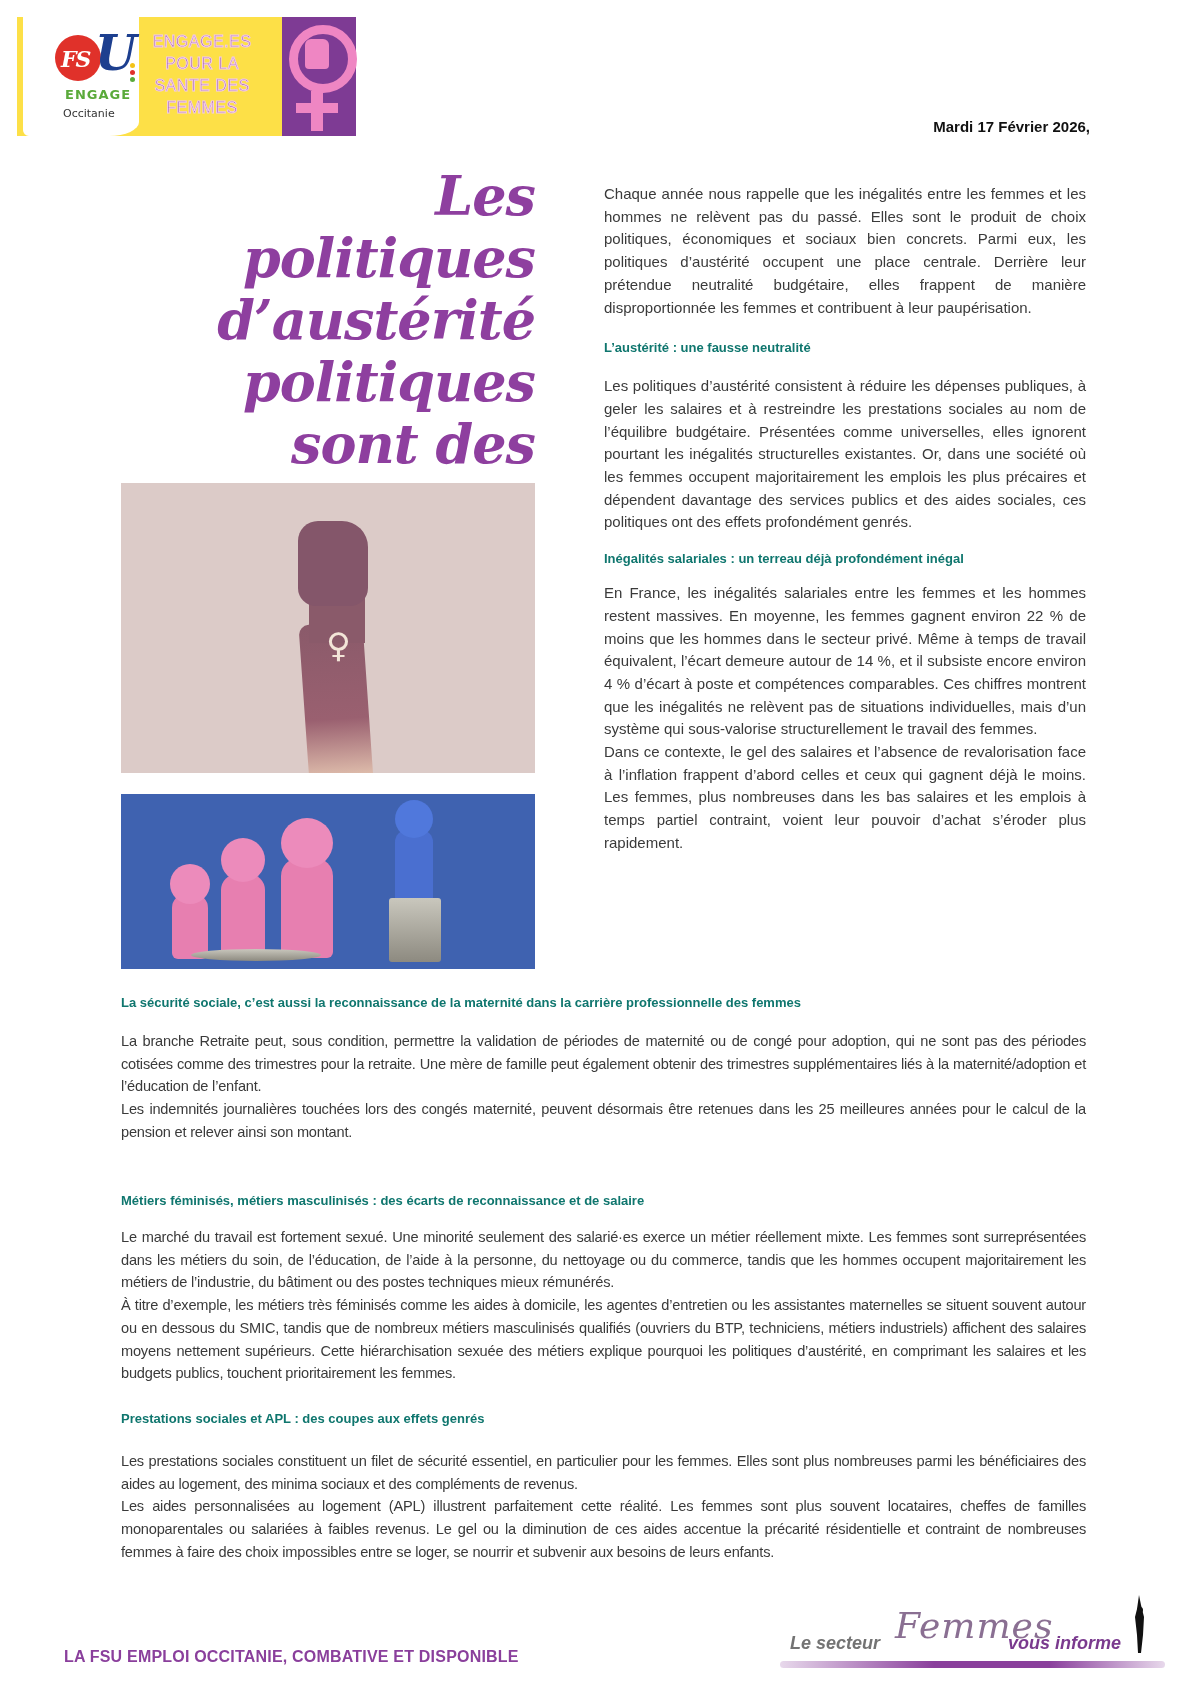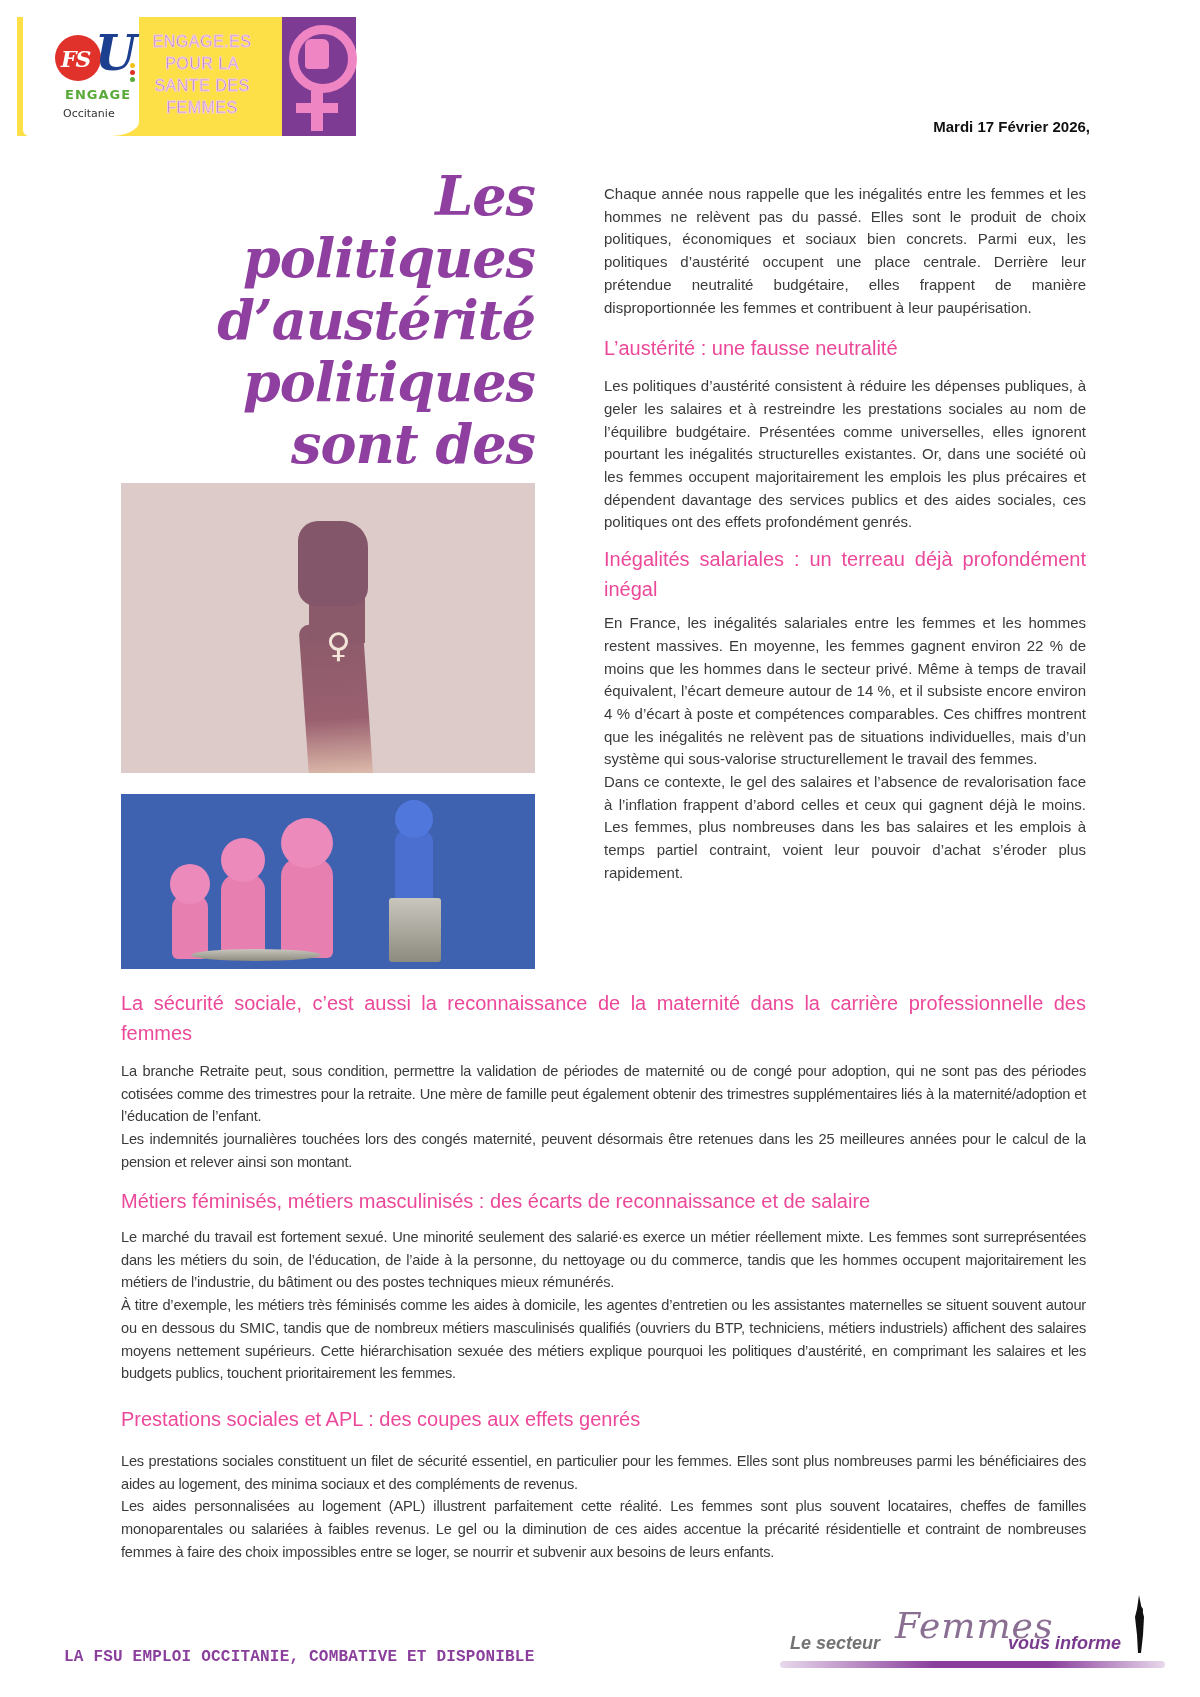--- a/index.html
+++ b/index.html
@@ -35,26 +35,26 @@
   .img-venus { position:absolute; left:205px; top:142px; font-size:34px; color:#f3e5d8; }
 
   .img2 { position:absolute; left:121px; top:794px; width:414px; height:175px; background:#3f62b0; overflow:hidden; }
   .peg { position:absolute; background:#e77fb0; }
   .peg .head { position:absolute; border-radius:50%; background:#ec8bbb; }
   .coins { position:absolute; background:linear-gradient(180deg,#c9c7bd,#8d8a80); border-radius:3px; }
 
   
   .col-right { position:absolute; left:604px; top:183px; width:482px; }
   .p { font-family:"Liberation Sans", sans-serif; font-size:15px; line-height:22.7px; text-align:justify; color:#3a3a3a; margin:0; }
-  .h2 { font-family:"Liberation Sans", sans-serif; font-weight:normal; font-size:20px; line-height:30px; color:#ec4899; margin:0; text-align:justify; text-align-last:left; }
+  .h2 { font-family:"Liberation Sans", sans-serif; font-weight:bold; font-size:13px; line-height:30px; color:#0f766e; margin:0; text-align:justify; text-align-last:left; }
 
   .full { position:absolute; left:121px; width:965px; }
   .p-full { font-family:"Liberation Sans", sans-serif; font-size:14.6px; line-height:22.7px; text-align:justify; color:#3a3a3a; margin:0; letter-spacing:-0.2px; }
 
-  .footer-left { position:absolute; left:64px; top:1648px; font-family:Liberation Mono, monospace; font-weight:bold; font-size:16px; color:#8a3f9c; letter-spacing:0.2px; }
+  .footer-left { position:absolute; left:64px; top:1648px; font-family:Liberation Sans, sans-serif; font-weight:bold; font-size:16px; color:#8a3f9c; letter-spacing:0.2px; }
   .footer-right { position:absolute; left:780px; top:1595px; width:395px; height:80px; }
   .fr-text1 { position:absolute; left:10px; top:38px; font-family:"Liberation Sans", sans-serif; font-weight:bold; font-style:italic; font-size:18px; color:#737373; }
   .fr-script { position:absolute; left:115px; top:10px; font-family:"DejaVu Serif", serif; font-style:italic; font-size:36px; color:#8a6f92; letter-spacing:1px; }
   .fr-text2 { position:absolute; left:228px; top:38px; font-family:"Liberation Sans", sans-serif; font-weight:bold; font-style:italic; font-size:18px; color:#7a3a8e; }
   .fr-stroke { position:absolute; left:0; top:66px; width:385px; height:7px; background:linear-gradient(90deg,rgba(138,63,156,0.2),#8a3f9c 40%,#8a3f9c 70%,rgba(138,63,156,0.2)); border-radius:4px; }
   .fr-figure { position:absolute; left:352px; top:0; width:14px; height:60px; }
 </style>
 </head>
 <body>
 

